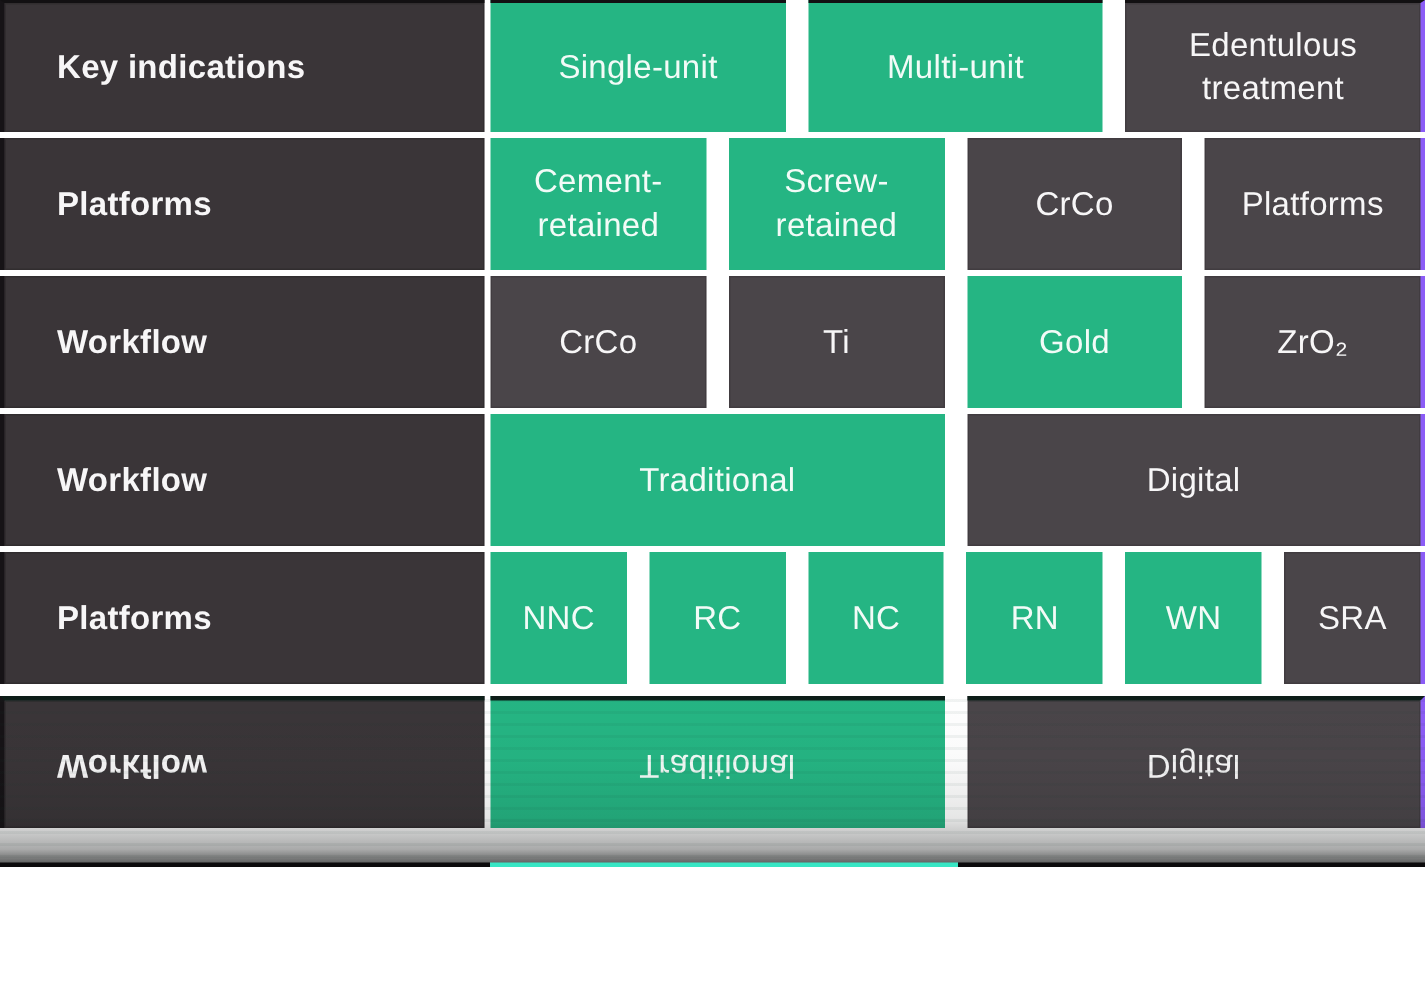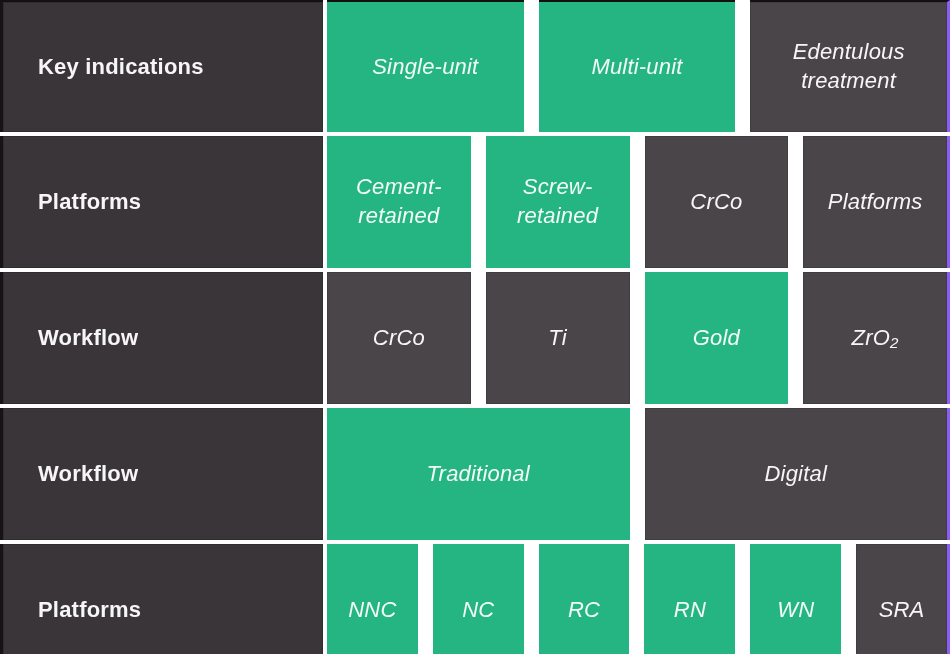--- a/index.html
+++ b/index.html
@@ -2,35 +2,35 @@
 <html><head>
 <meta charset="utf-8">
 <style>
   html,body{margin:0;padding:0;background:#ffffff;}
   .figure{
     width:950px;height:654px;background:#ffffff;overflow:hidden;
     font-family:"Liberation Sans", sans-serif;
     -webkit-font-smoothing:antialiased;
     box-sizing:border-box;
   }
-  .row{display:flex;gap:4px;height:132px;margin-bottom:4px;}
+  .row{display:flex;gap:4px;height:88px;margin-bottom:4px;}
   .cell{
     box-sizing:border-box;display:flex;align-items:center;justify-content:center;
     text-align:center;color:#f7f6f7;font-size:22px;line-height:1.3;
     padding:0 10px;letter-spacing:0.2px;
   }
   .col-head{
     width:323px;flex:0 0 323px;justify-content:flex-start;text-align:left;
     padding-left:35px;font-weight:bold;
     background:#3a3538;
     border-left:3px solid #16131600;
     border-left-color:#161316;
     box-shadow:inset 0 0 0 1px rgba(0,0,0,0.15);
   }
-  .cells{flex:1;display:flex;gap:15px;font-style:italic;}
+  .cells{flex:1;display:flex;gap:15px;}
   .cells .cell{flex:1;}
   .c-green{background:#25b583;color:#f2fbf7;}
   .c-dark{background:#4a4549;box-shadow:inset 0 0 0 1px rgba(0,0,0,0.12);}
   .r-top .cell{border-top:2px solid #121012;}
   .edge-r{border-right:3px solid #8b5cf6;}
   
   .reflection{position:relative;height:118px;overflow:hidden;}
   .reflection-inner{
     position:absolute;left:0;top:-92px;width:100%;
     transform:scaleY(-1);
@@ -136,24 +136,24 @@
 
   <div class="row">
     <div class="cell col-head">
       <span>Platforms</span>
     </div>
     <div class="cells">
       <div class="cell c-green">
           <span>NNC</span>
         </div>
       <div class="cell c-green">
-          <span>NC</span>
+          <span>RC</span>
         </div>
       <div class="cell c-green">
-          <span>RC</span>
+          <span>NC</span>
         </div>
       <div class="cell c-green">
           <span>RN</span>
         </div>
       <div class="cell c-green">
           <span>WN</span>
         </div>
       <div class="cell c-dark edge-r">
           <span>SRA</span>
         </div>

